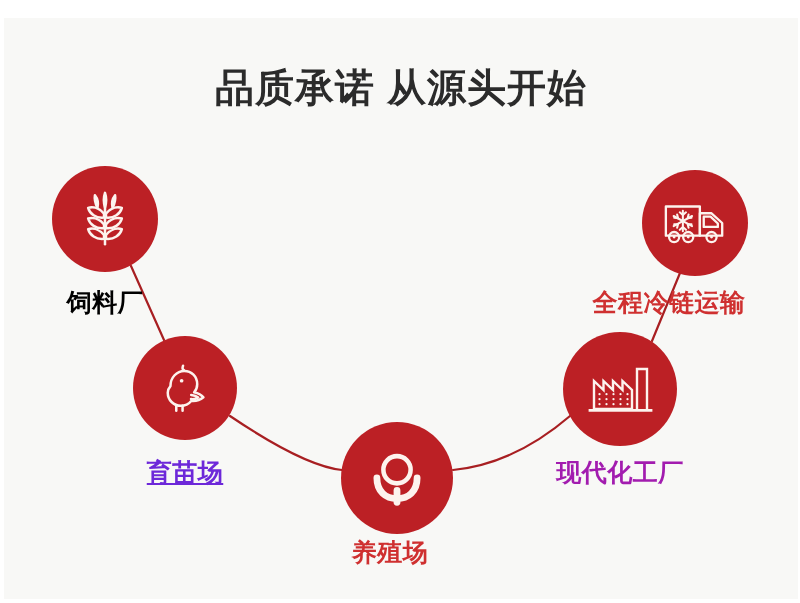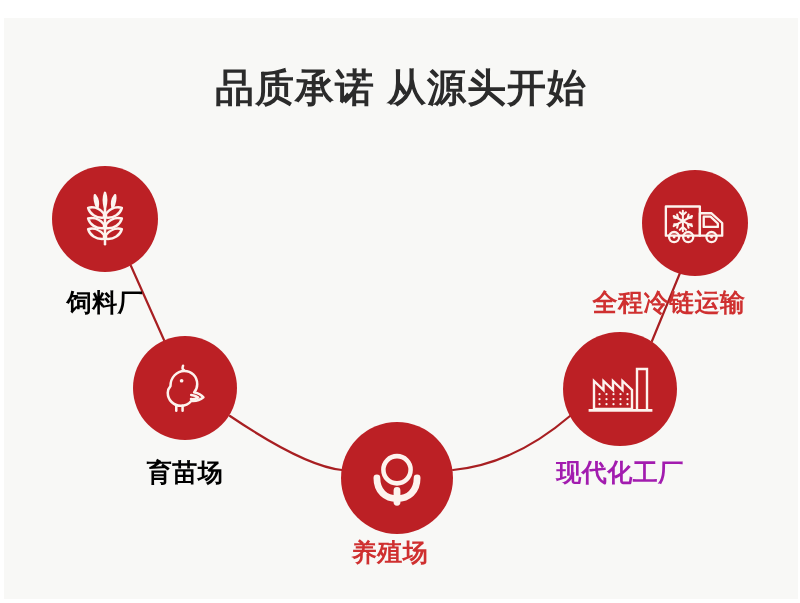--- a/index.html
+++ b/index.html
@@ -130,21 +130,21 @@
           <g fill="none" stroke="#fdf3ee" stroke-width="2.6" stroke-linecap="round" stroke-linejoin="round">
             <path d="M30 9 C29 11.5 29.4 13 31 13.6"></path>
             <path d="M17 30 C17 21 23.6 14.4 31.2 14.4 C38.8 14.4 44.6 20.2 44.6 28 C44.6 31.5 43.4 34.2 41.4 36.4 C45.6 37.4 49 39.2 51 41.6 C47 45 42.4 45.8 38.4 45.4 C35.8 48.6 32 50.4 27.8 50.4 C20.2 50.4 14.2 44.4 14.2 36.8 C14.2 34.4 15.2 32 17 30 Z"></path>
             <path d="M38.4 39.2 C41.4 39.6 43.8 40.4 45.6 41.8 C43.2 43.4 40.6 43.8 38.2 43.4"></path>
             <circle cx="28.5" cy="24.5" r="1.9" fill="#fdf3ee" stroke="none"></circle>
             <line x1="23" y1="50.2" x2="23" y2="55.4"></line>
             <line x1="29.5" y1="50.4" x2="29.5" y2="55.4"></line>
           </g>
         </svg>
       </div>
-      <div class="node-label" style="left: 121px; top: 438px; width: 120px; color: #000000;">育苗场</div>
+      <div class="node-label" style="left: 121px; top: 438px; width: 120px; color: #6d28d9; text-decoration: underline;">育苗场</div>
     </div>
 
     <div class="node">
       <div class="bubble" style="left: 337px; top: 404px; width: 112px; height: 112px; background: rgb(188, 32, 37);">
         <svg width="66" height="66" viewBox="0 0 64 64">
           <g fill="none" stroke="#fdf3ee" stroke-linecap="round" stroke-linejoin="round">
             <circle cx="32" cy="24" r="13.2" stroke-width="4.4"></circle>
             <path d="M12.5 32 C12.5 45 21 52 32 52" stroke-width="6.6"></path>
             <path d="M51.5 32 C51.5 45 43 52 32 52" stroke-width="6.6"></path>
             <line x1="32" y1="44" x2="32" y2="55.5" stroke-width="6.6"></line>

